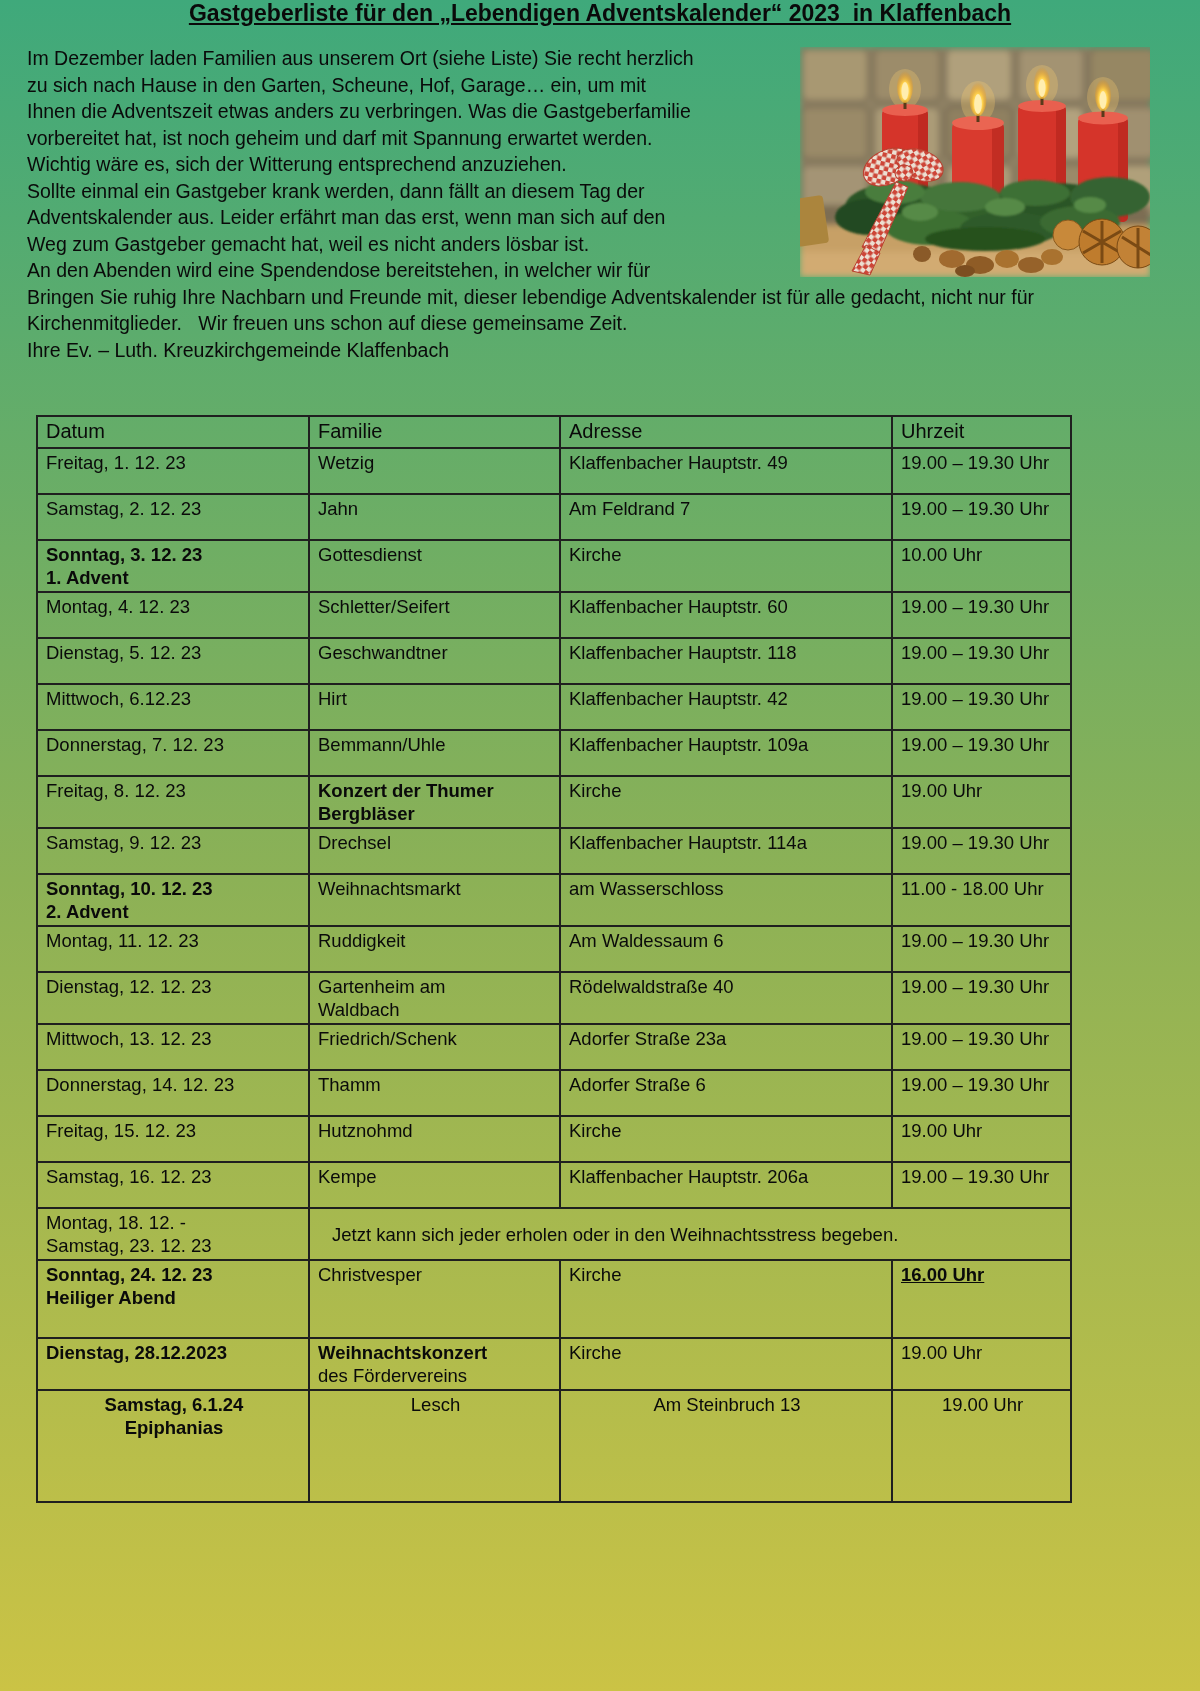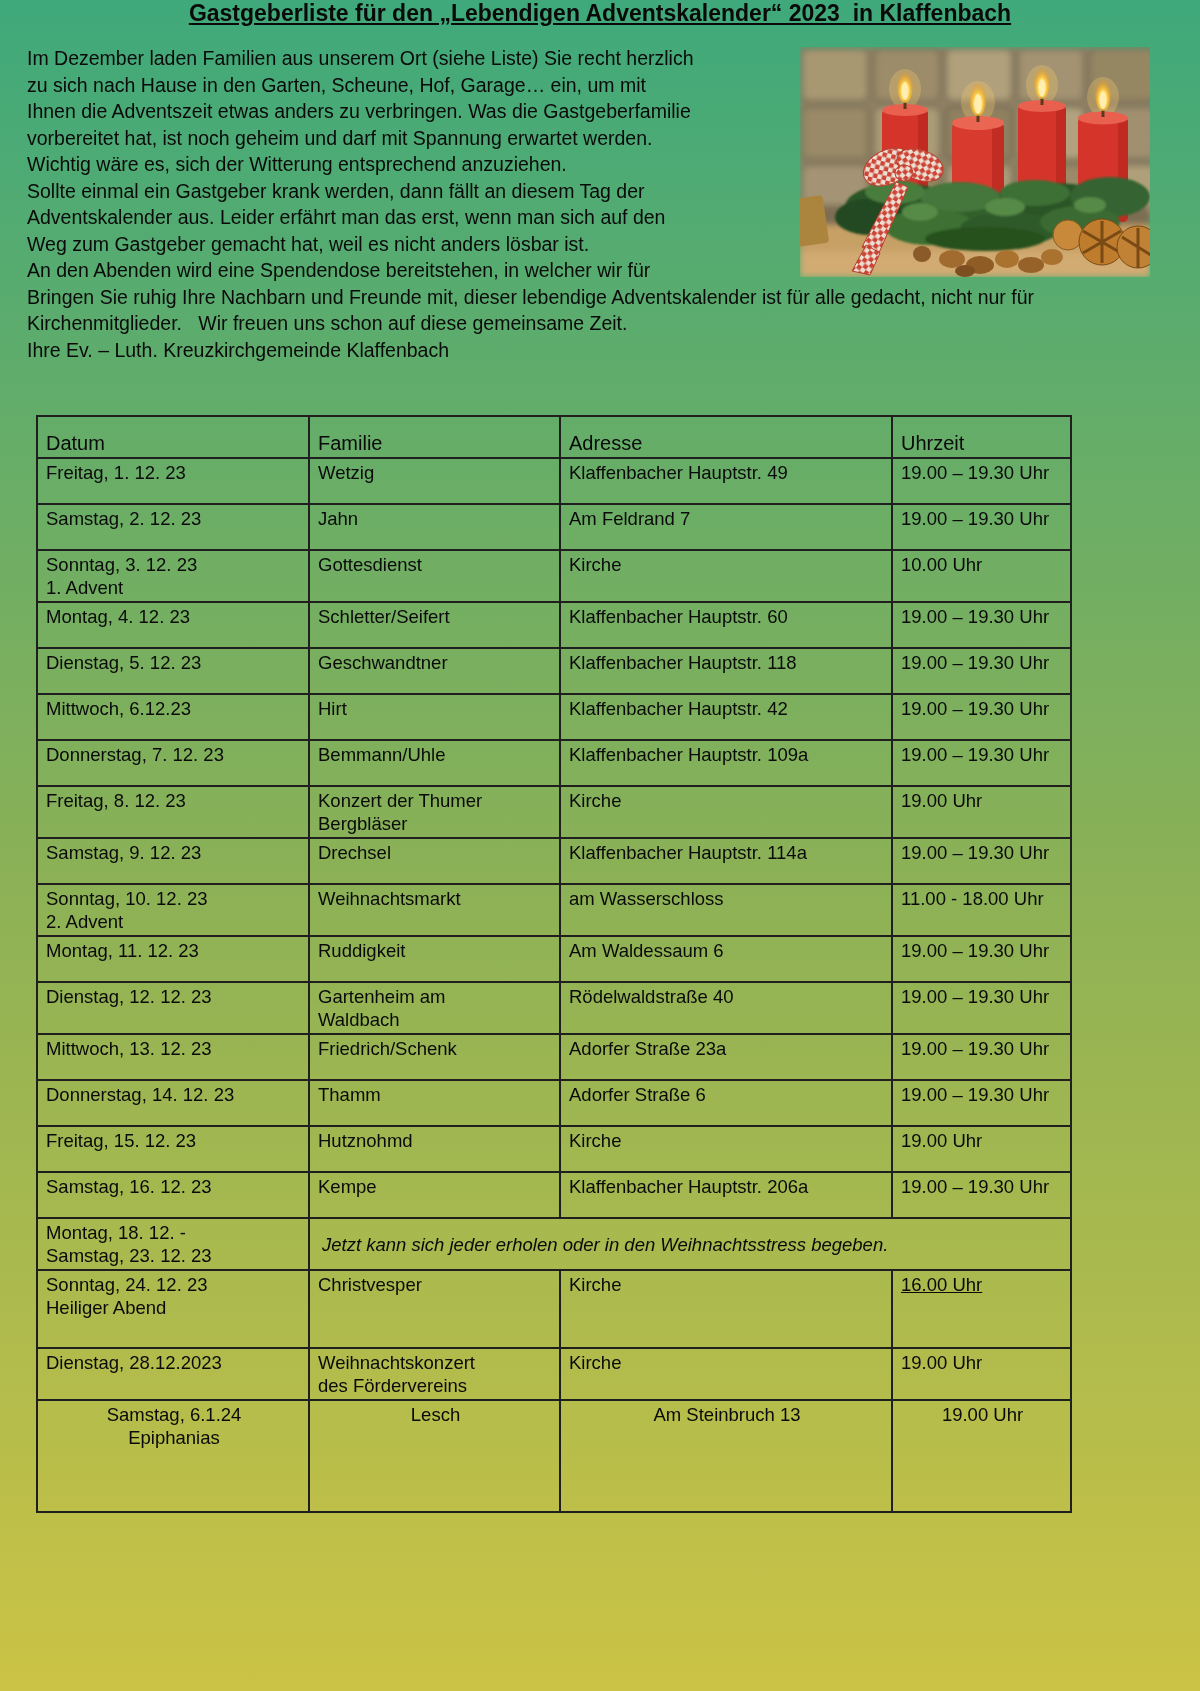--- a/index.html
+++ b/index.html
@@ -48,29 +48,29 @@
     font-size:18.5px;
     line-height:23px;
     font-weight:normal;
     text-align:left;
     box-sizing:border-box;
     overflow:hidden;
   }
   .schedule th{
     font-size:20px;
     height:32px;
-    padding-top:15px;
+    padding-top:3px;
   }
   .schedule tbody td{height:46px;}
   .schedule tbody tr:nth-child(18) td{height:78px;}
   .schedule tbody tr:nth-child(20) td{height:112px;text-align:center;}
   .schedule tbody tr:nth-child(21) td{height:54px;}
-  .schedule td.merged{vertical-align:middle;padding-left:12px;font-style:italic;}
+  .schedule td.merged{vertical-align:middle;padding-left:22px;}
   .cl{white-space:pre;}
-  .b{font-weight:normal;}
+  .b{font-weight:bold;}
   .u{text-decoration:underline;}
 </style>
 </head>
 <body>
 
 <div class="page">
 
   <h1 class="doc-title">Gastgeberliste für den „Lebendigen Adventskalender“ 2023  in Klaffenbach</h1>
 
   <div class="intro">

